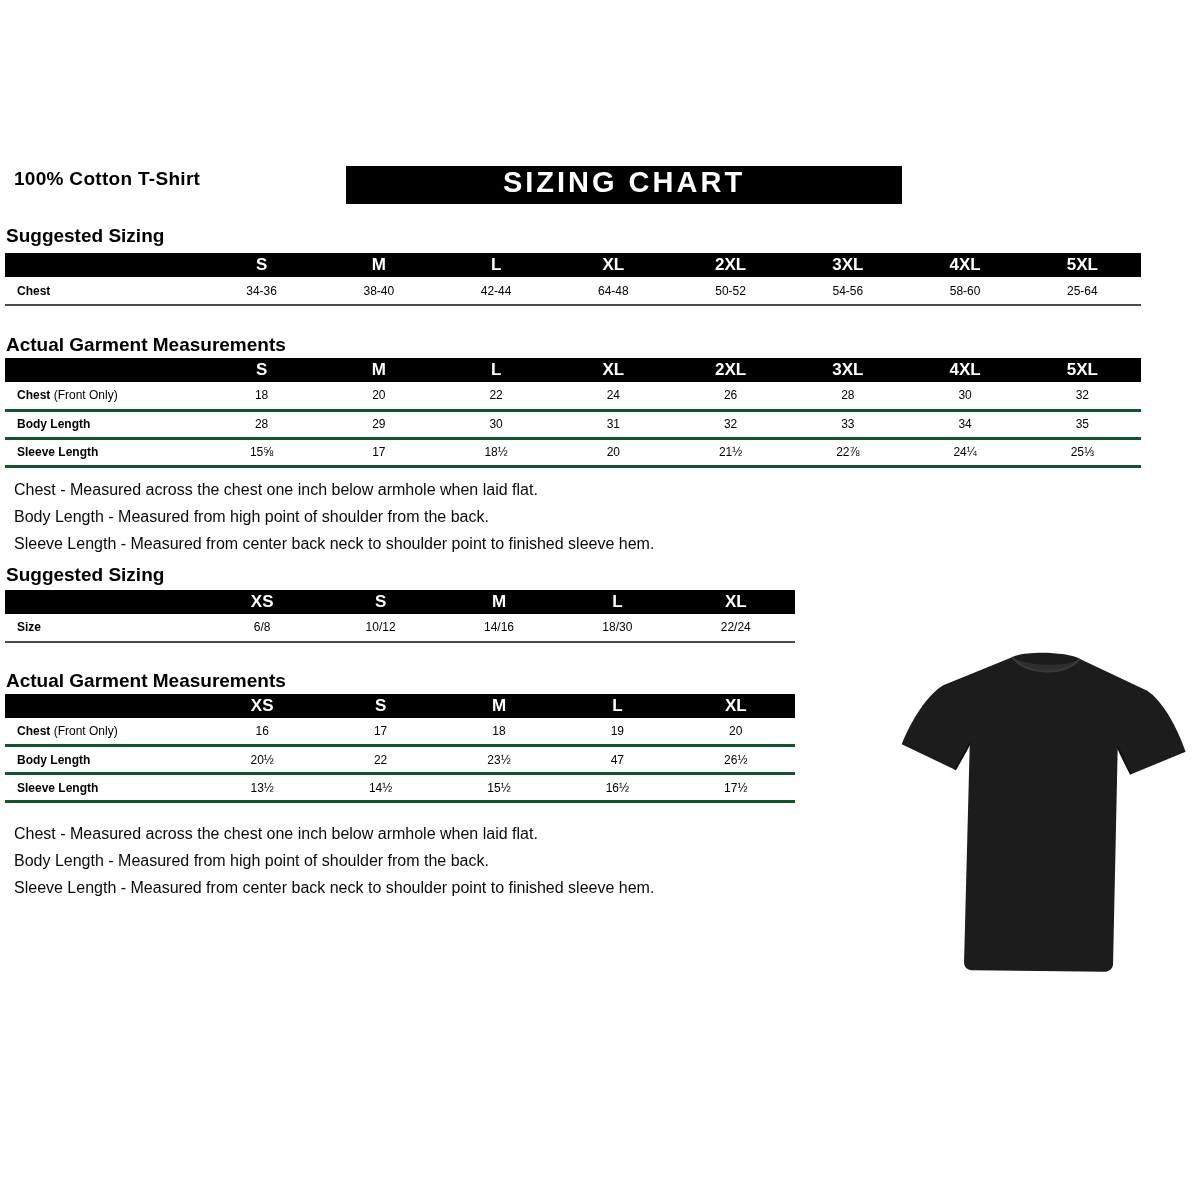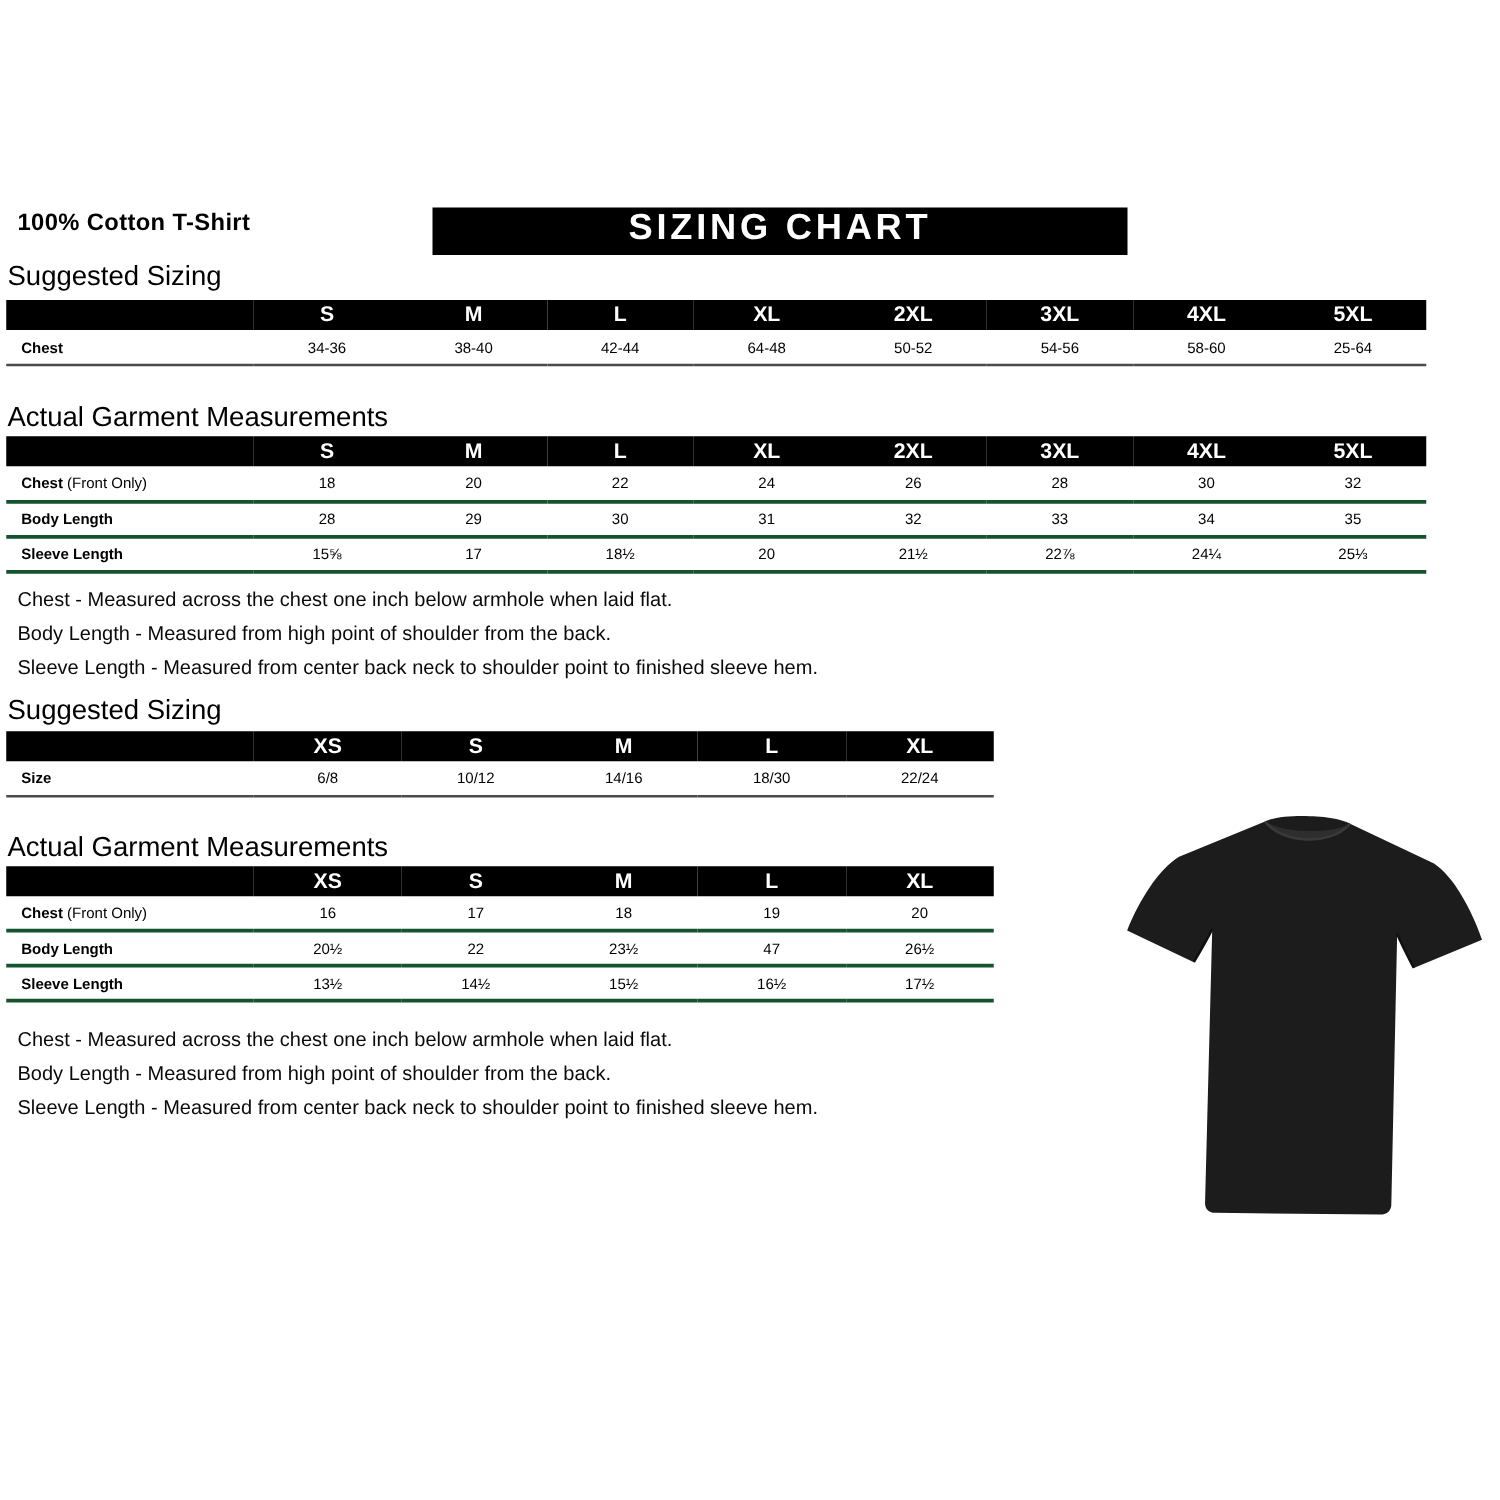--- a/index.html
+++ b/index.html
@@ -12,21 +12,21 @@
   .page { position:relative; width:1200px; height:1200px; }
 
   .header-row { position:relative; margin-top:166px; height:39px; }
   .adult-title { position:absolute; left:14px; top:2px; font-size:19px; font-weight:700; letter-spacing:0.3px; }
   .banner {
     position:absolute; left:346px; top:0; width:556px; height:38px;
     background:#000; display:flex; align-items:flex-start; justify-content:center;
   }
   .banner span { color:#fff; font-size:29px; font-weight:700; letter-spacing:3px; }
 
-  .section-heading { margin:3px 0 0 6px; font-size:22px; font-weight:400; }
+  .section-heading { margin:20px 0 0 6px; font-size:19px; font-weight:700; }
   .mt-act-adult { margin-top:28px; }
   .mt-sug-youth { margin-top:7px; }
   .mt-act-youth { margin-top:27px; }
 
   table { border-collapse:collapse; table-layout:fixed; margin-left:5px; }
   .adult-table { width:1136px; margin-top:6px; }
   .adult-table.actual { margin-top:2px; }
   .youth-table { width:790px; margin-top:4px; }
   .youth-table.actual { margin-top:2px; }
 

